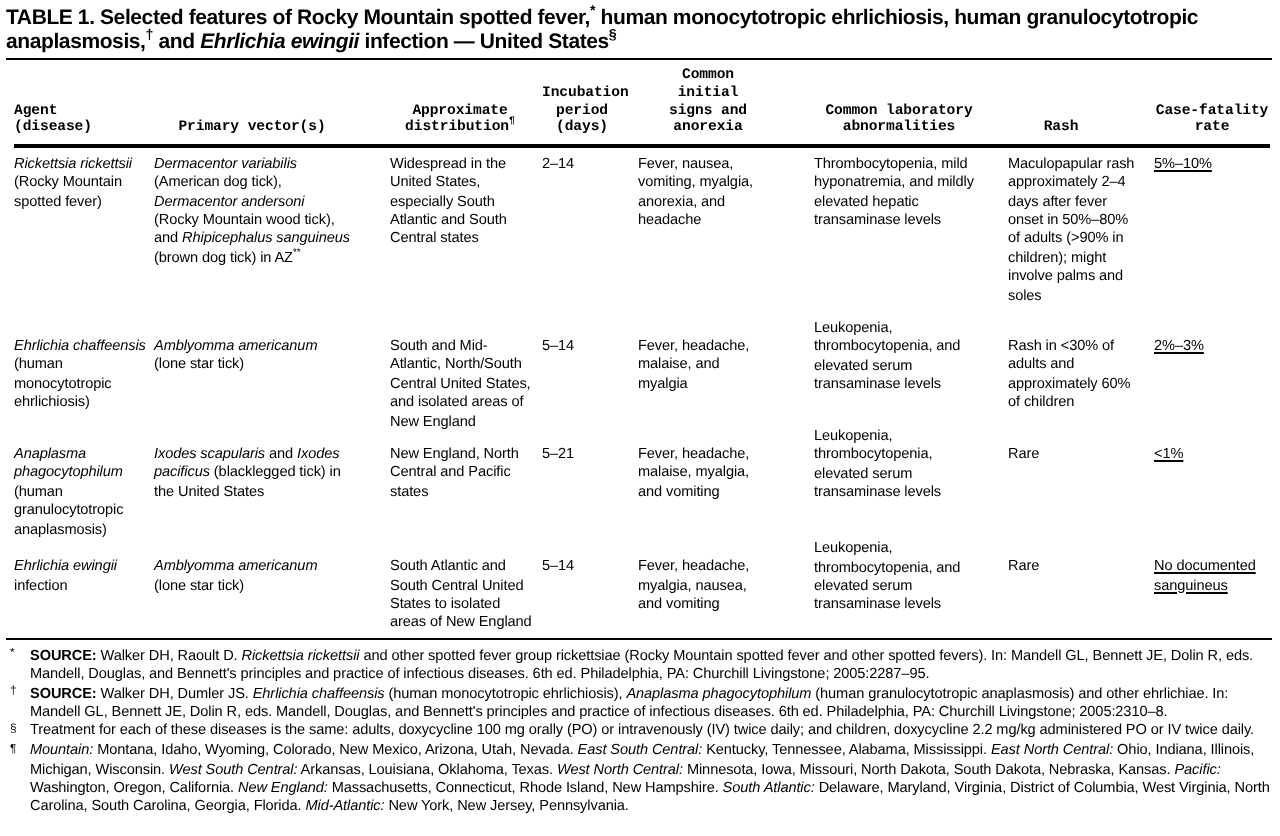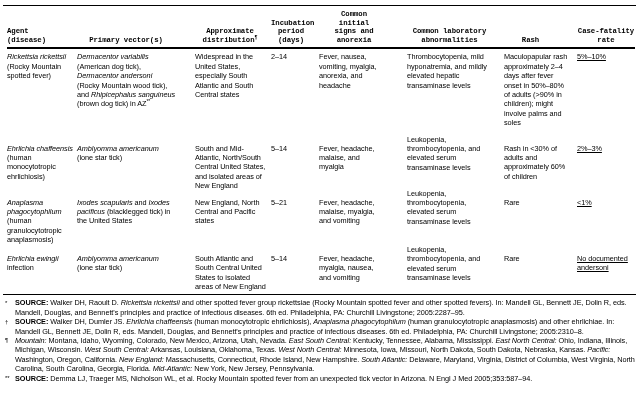--- a/index.html
+++ b/index.html
@@ -43,20 +43,21 @@
   .fn-marker{flex:0 0 10px;font-size:5.9px;padding-top:0.5px;padding-left:2px;font-weight:normal;}
   .fn-text{flex:1;}
   sup{font-size:68%;vertical-align:super;line-height:0;}
   i{font-style:italic;}
   b{font-weight:bold;}
 </style>
 </head>
 <body>
 
 <div class="page">
+  <div class="title">TABLE 1. Selected features of Rocky Mountain spotted fever,<sup>*</sup> human monocytotropic ehrlichiosis, human granulocytotropic anaplasmosis,<sup>†</sup> and <i>Ehrlichia ewingii</i> infection — United States<sup>§</sup></div>
   <div class="rule rule-title"></div>
 
   <table>
     <colgroup>
       <col style="width:70px">
         <col style="width:118px">
         <col style="width:76px">
         <col style="width:48px">
       <col style="width:88px">
         <col style="width:97px">
@@ -113,38 +114,38 @@
       <tr class="r4">
         <td class="c-agent"><i>Ehrlichia ewingii</i> infection</td>
         <td class="c-vector"><i>Amblyomma americanum</i> (lone star tick)</td>
         <td class="c-dist">South Atlantic and South Central United States to isolated areas of New England</td>
         <td class="c-incub">5–14</td>
         <td class="c-signs">Fever, headache, myalgia, nausea, and vomiting</td>
         <td class="c-labs">
             <div class="shift">Leukopenia, thrombocytopenia, and elevated serum transaminase levels</div>
           </td>
         <td class="c-rash">Rare</td>
-        <td class="c-fat">No documented andersoni</td>
+        <td class="c-fat">No documented sanguineus</td>
       </tr>
     </tbody>
   </table>
 
   <div class="rule rule-bottom"></div>
 
   <div class="footnotes">
     <div class="fn">
       <span class="fn-marker">*</span>
       <span class="fn-text"><b>SOURCE:</b> Walker DH, Raoult D. <i>Rickettsia rickettsii</i> and other spotted fever group rickettsiae (Rocky Mountain spotted fever and other spotted fevers). In: Mandell GL, Bennett JE, Dolin R, eds. Mandell, Douglas, and Bennett's principles and practice of infectious diseases. 6th ed. Philadelphia, PA: Churchill Livingstone; 2005:2287–95.</span>
     </div>
     <div class="fn">
       <span class="fn-marker">†</span>
       <span class="fn-text"><b>SOURCE:</b> Walker DH, Dumler JS. <i>Ehrlichia chaffeensis</i> (human monocytotropic ehrlichiosis), <i>Anaplasma phagocytophilum</i> (human granulocytotropic anaplasmosis) and other ehrlichiae. In: Mandell GL, Bennett JE, Dolin R, eds. Mandell, Douglas, and Bennett's principles and practice of infectious diseases. 6th ed. Philadelphia, PA: Churchill Livingstone; 2005:2310–8.</span>
     </div>
     <div class="fn">
+      <span class="fn-marker">§</span>
+      <span class="fn-text">Treatment for each of these diseases is the same: adults, doxycycline 100 mg orally (PO) or intravenously (IV) twice daily; and children, doxycycline 2.2 mg/kg administered PO or IV twice daily.</span>
+    </div>
+    <div class="fn">
       <span class="fn-marker">¶</span>
       <span class="fn-text"><i>Mountain:</i> Montana, Idaho, Wyoming, Colorado, New Mexico, Arizona, Utah, Nevada. <i>East South Central:</i> Kentucky, Tennessee, Alabama, Mississippi. <i>East North Central:</i> Ohio, Indiana, Illinois, Michigan, Wisconsin. <i>West South Central:</i> Arkansas, Louisiana, Oklahoma, Texas. <i>West North Central:</i> Minnesota, Iowa, Missouri, North Dakota, South Dakota, Nebraska, Kansas. <i>Pacific:</i> Washington, Oregon, California. <i>New England:</i> Massachusetts, Connecticut, Rhode Island, New Hampshire. <i>South Atlantic:</i> Delaware, Maryland, Virginia, District of Columbia, West Virginia, North Carolina, South Carolina, Georgia, Florida. <i>Mid-Atlantic:</i> New York, New Jersey, Pennsylvania.</span>
-    </div>
-    <div class="fn">
-      <span class="fn-marker">**</span>
-      <span class="fn-text"><b>SOURCE:</b> Demma LJ, Traeger MS, Nicholson WL, et al. Rocky Mountain spotted fever from an unexpected tick vector in Arizona. N Engl J Med 2005;353:587–94.</span>
     </div>
   </div>
 </div>
 
 </body></html>

